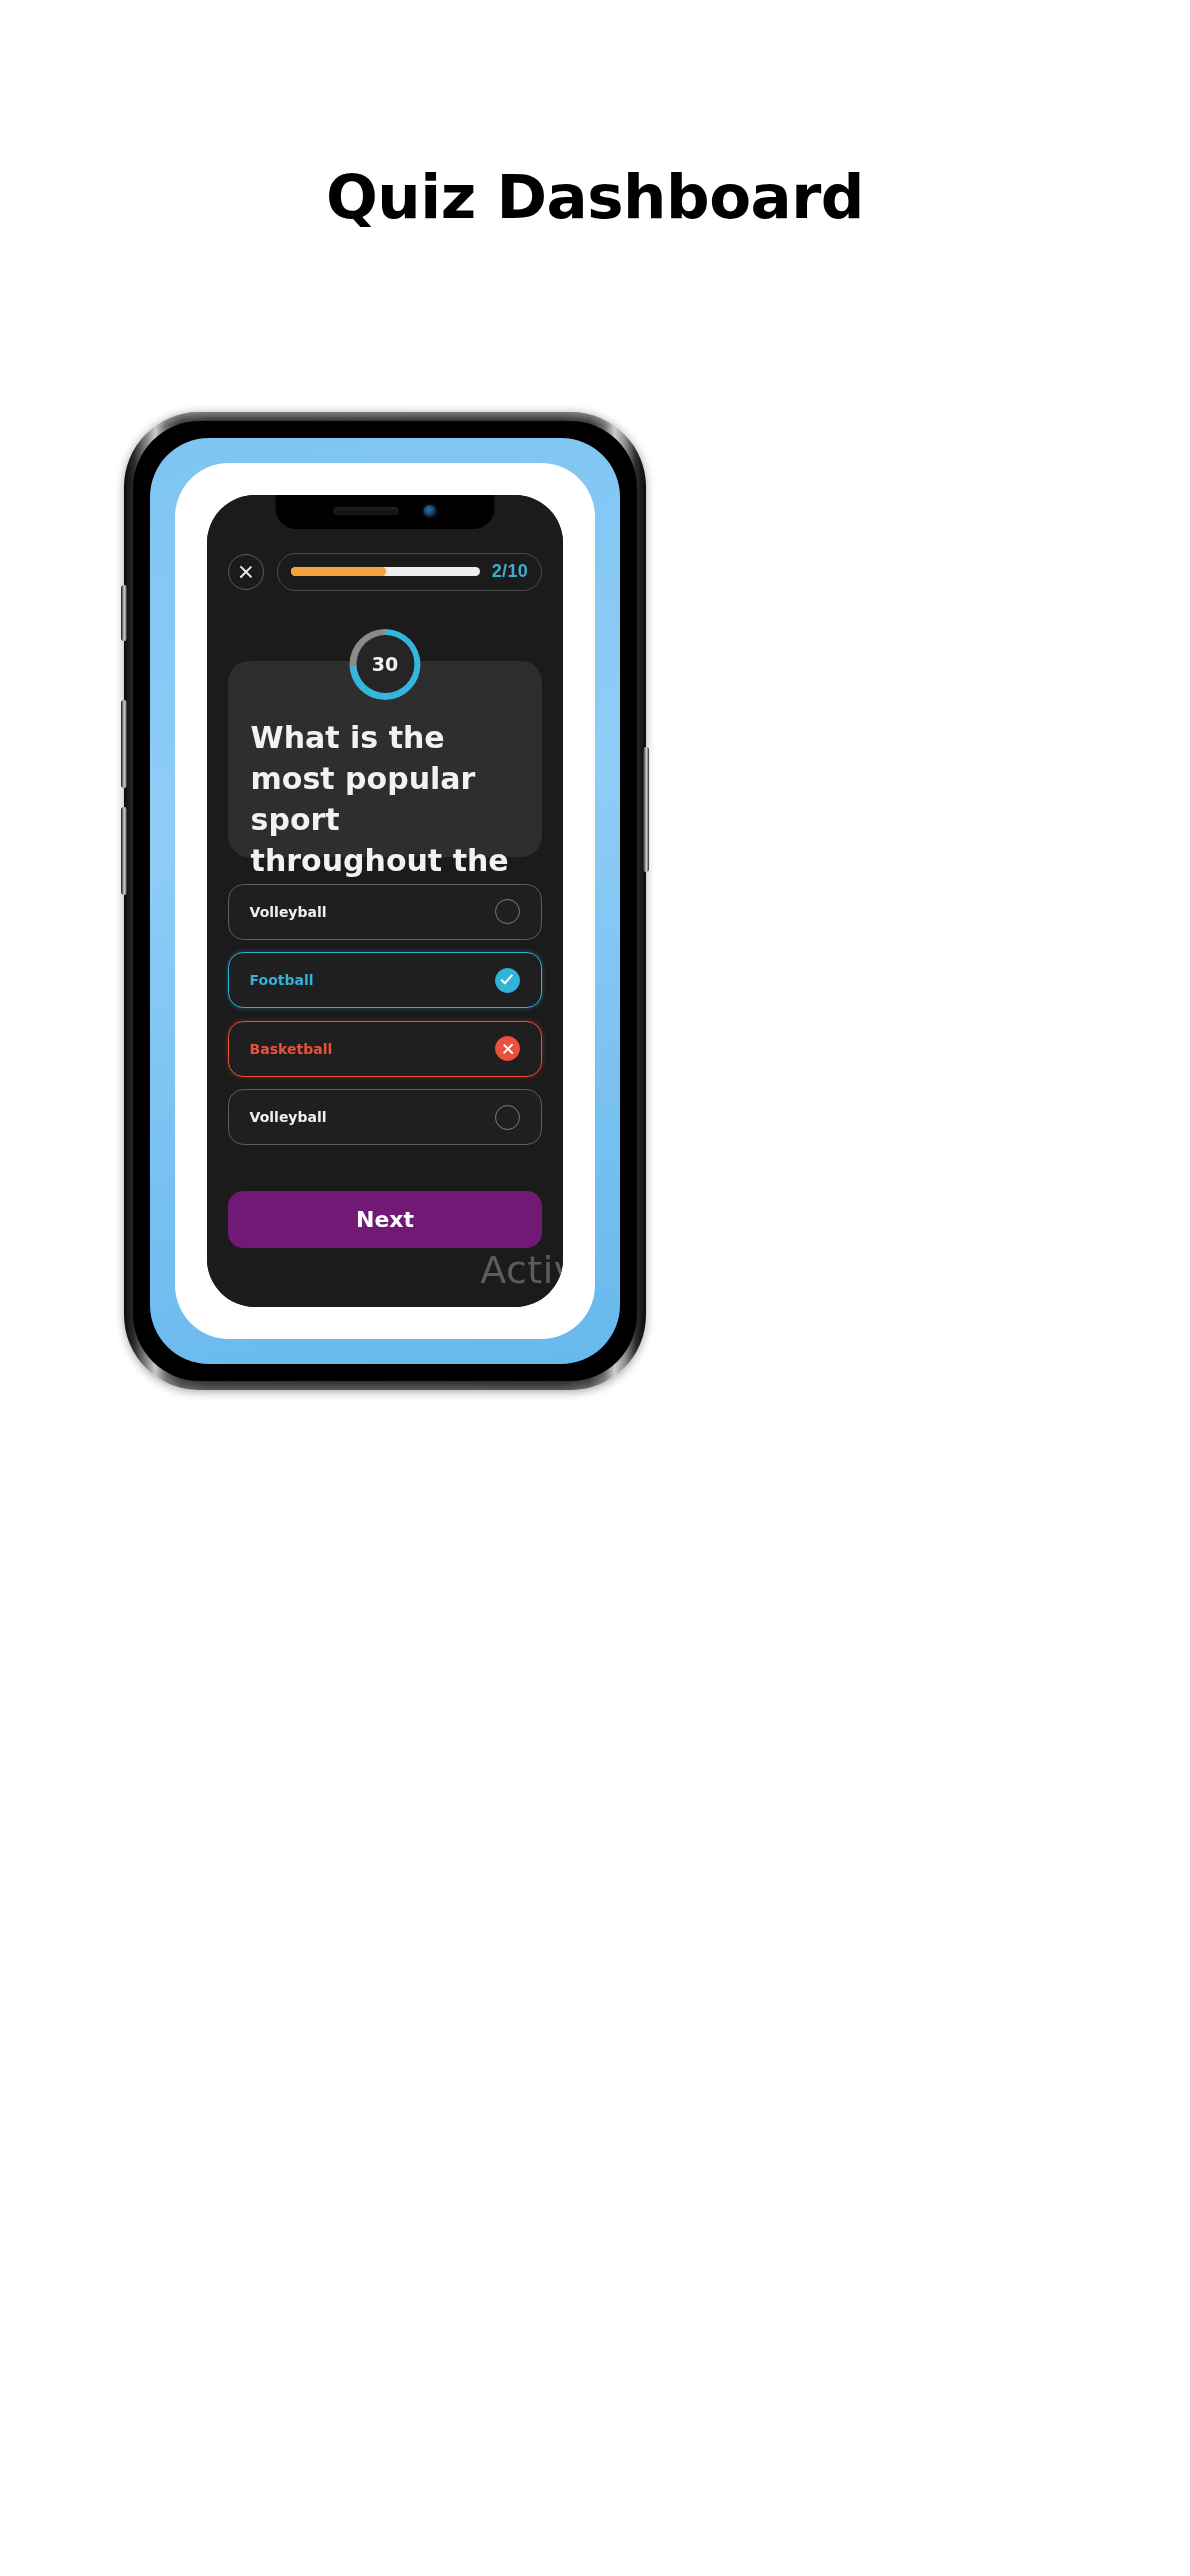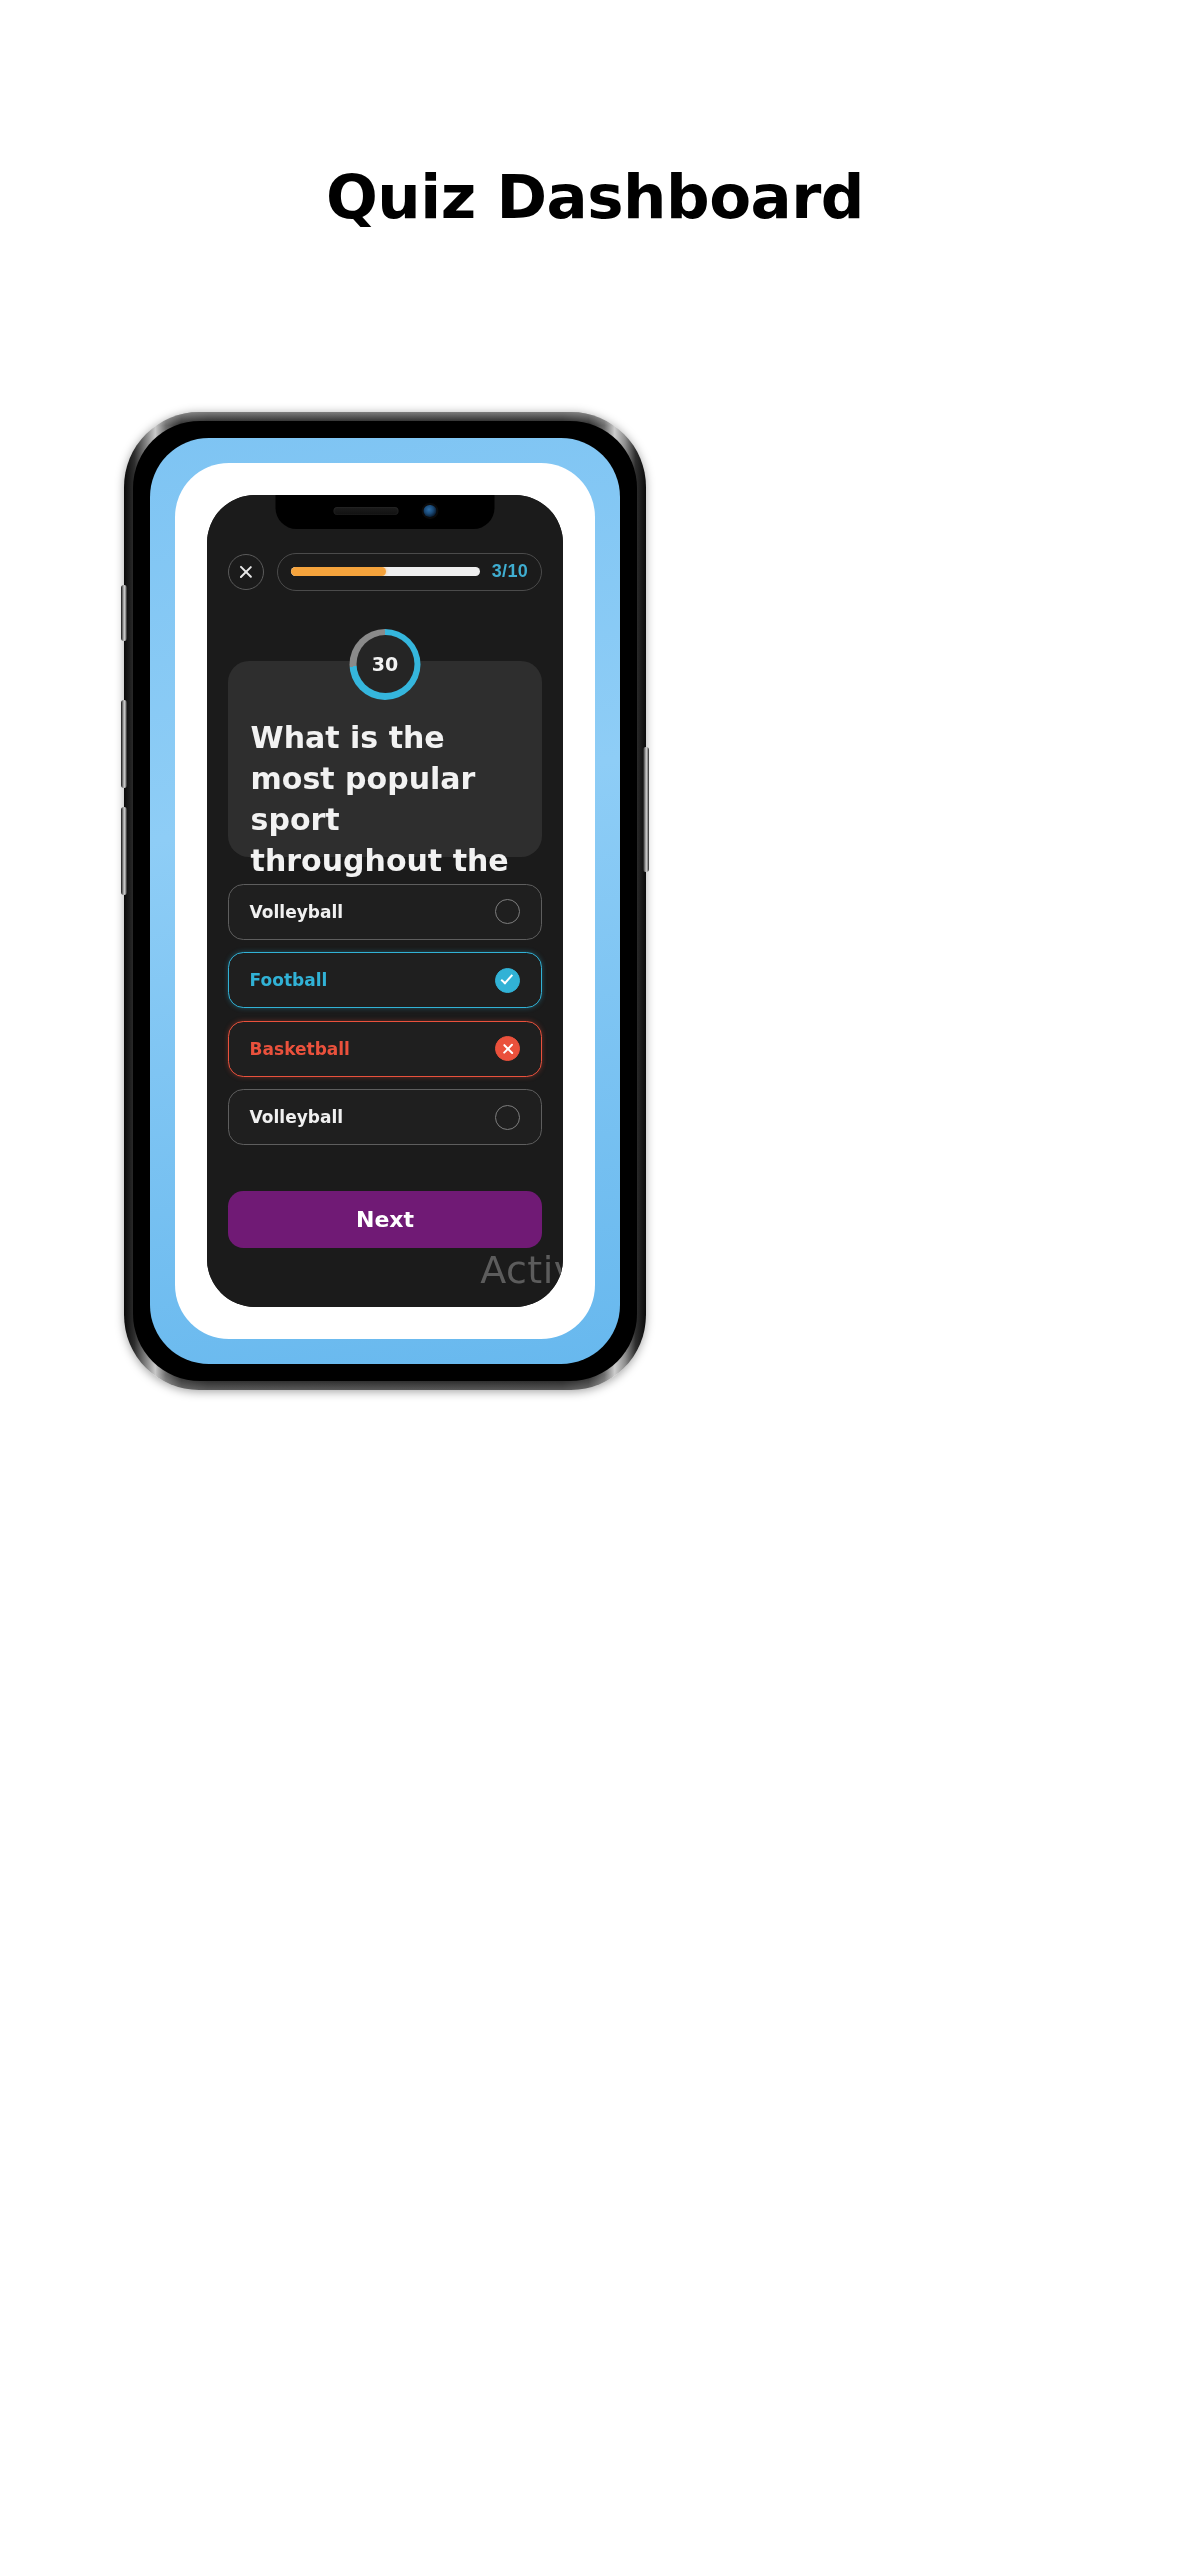--- a/index.html
+++ b/index.html
@@ -281,21 +281,21 @@
     border-radius: 15.3px;
     border: 1.6px solid #5e5e5e;
     background: #1f1f1f;
     box-sizing: border-box;
     display: flex;
     align-items: center;
     padding: 0 21px;
   }
   .option-label {
     flex: 1 1 auto;
-    font-size: 17px;
+    font-size: 14px;
     font-weight: bold;
     color: #f0f0f0;
     font-family: "DejaVu Sans", sans-serif;
   }
   .marker {
     flex: 0 0 auto;
     width: 25px;
     height: 25px;
     border-radius: 50%;
     border: 1.7px solid #7d7d7d;
@@ -415,21 +415,21 @@
 
               <div class="close-btn">
                 <i></i>
                 <b></b>
               </div>
 
               <div class="progress-shell">
                 <div class="progress-track">
                   <div class="progress-fill" id="progress-fill" style="width: 50%; background: rgb(245, 163, 60);"></div>
                 </div>
-                <div class="progress-label">3/10</div>
+                <div class="progress-label">2/10</div>
               </div>
 
             </div>
 
             <div class="question-card">
               <div class="question-text">What is the most popular sport throughout the world?</div>
             </div>
 
             <div class="timer" id="timer-ring" style="background: conic-gradient(rgb(53, 182, 221) 0deg, rgb(53, 182, 221) 266.4deg, rgb(138, 138, 138) 266.4deg, rgb(138, 138, 138) 360deg);">
               <div class="timer-inner">

